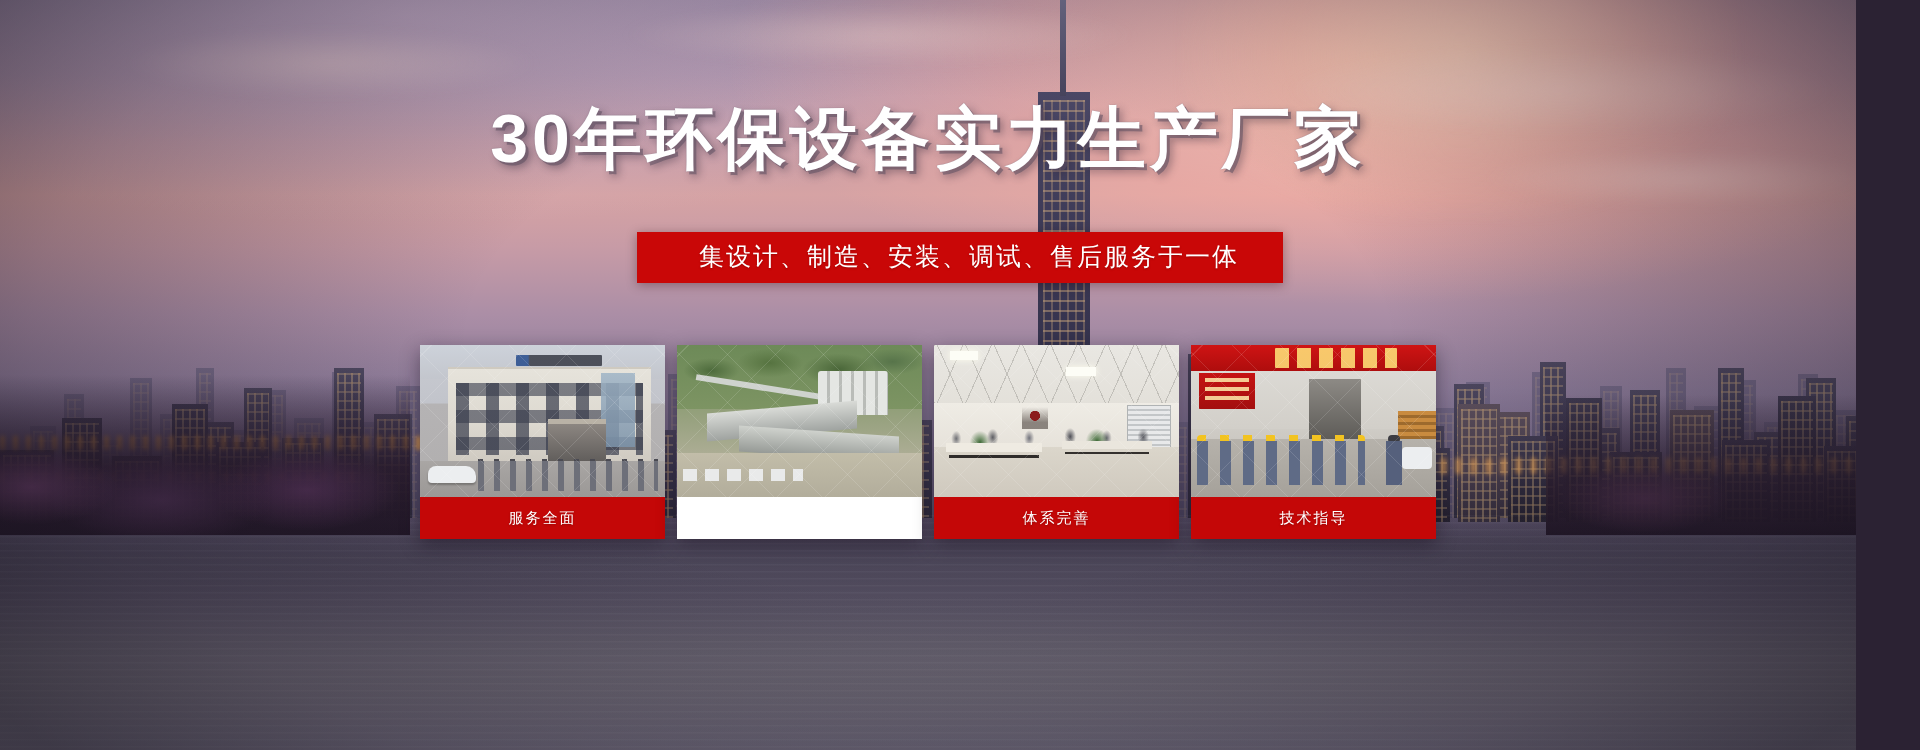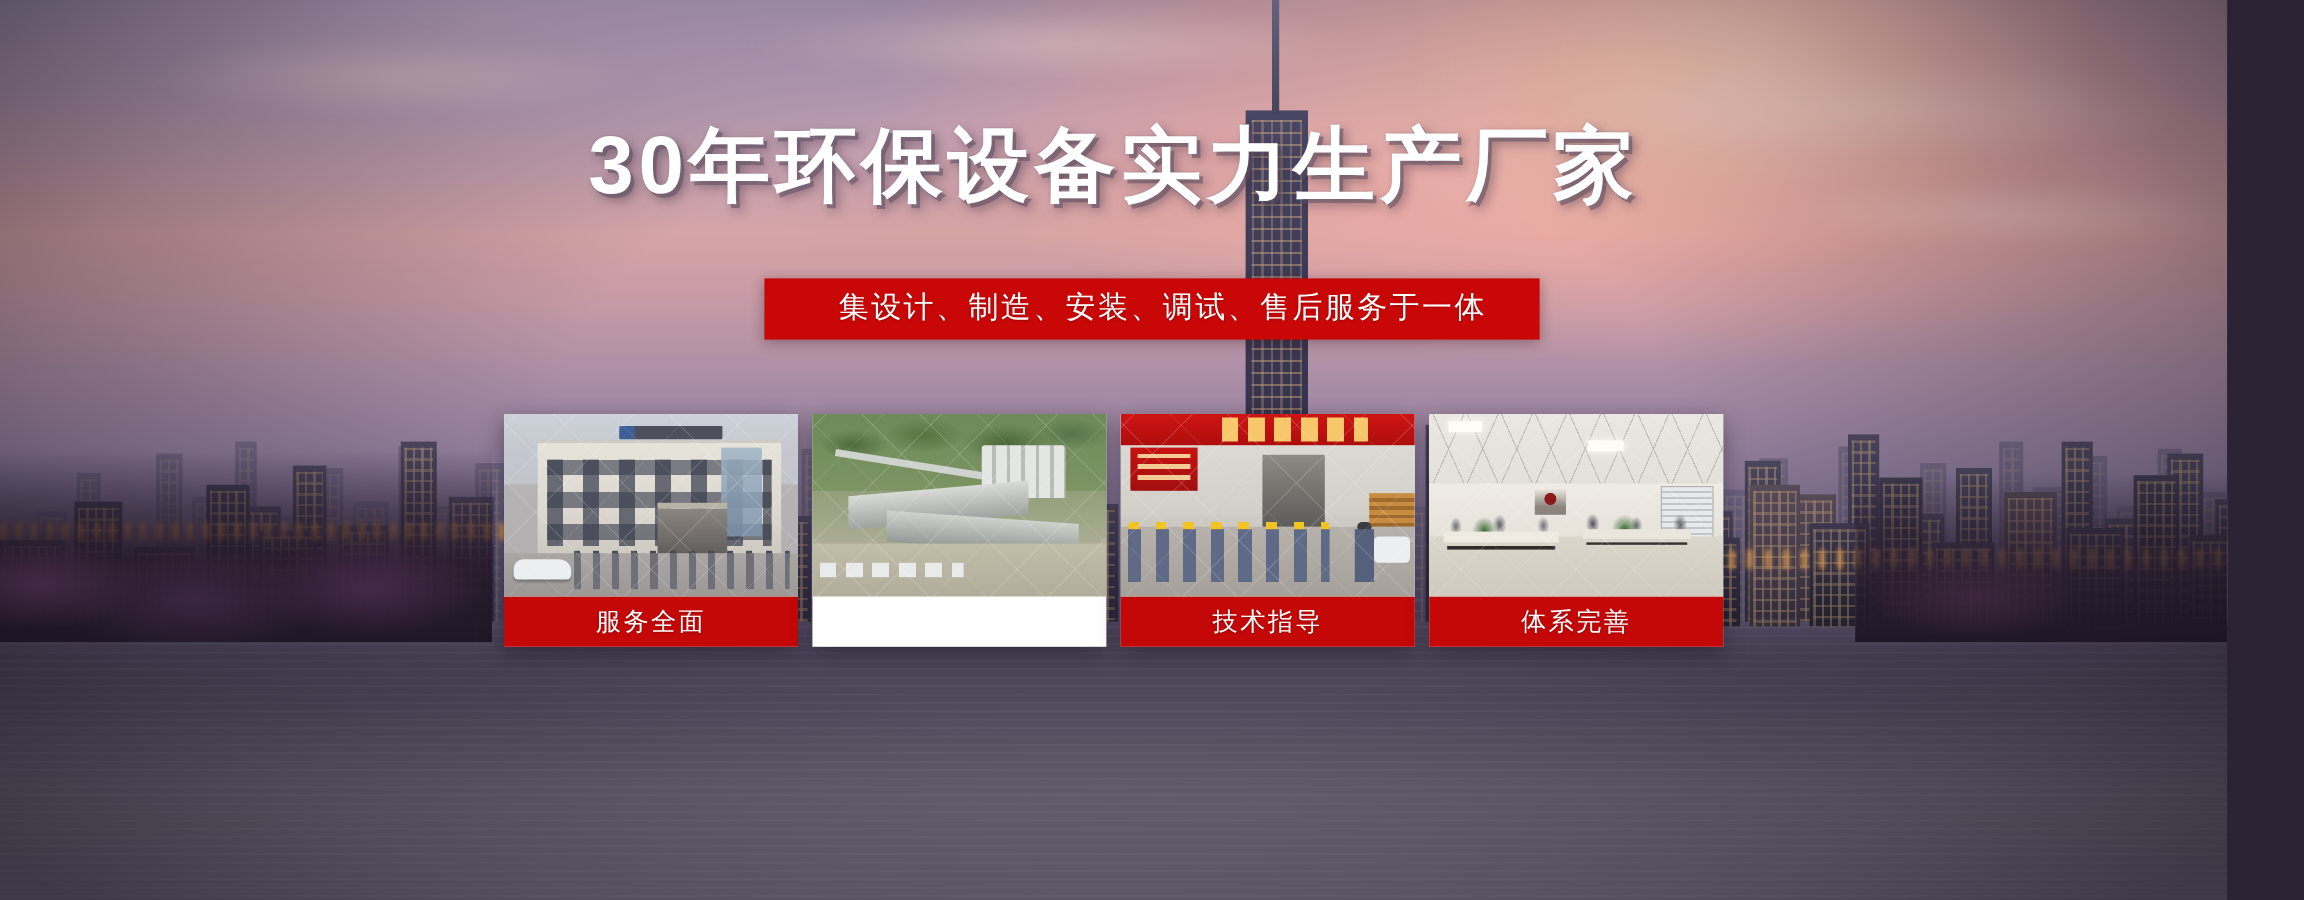--- a/index.html
+++ b/index.html
@@ -217,21 +217,21 @@
       repeating-linear-gradient(45deg, rgba(255,255,255,.13) 0px, rgba(255,255,255,.13) 1px, rgba(255,255,255,0) 1px, rgba(255,255,255,0) 34px),
       repeating-linear-gradient(-45deg, rgba(255,255,255,.13) 0px, rgba(255,255,255,.13) 1px, rgba(255,255,255,0) 1px, rgba(255,255,255,0) 34px);
     pointer-events:none;
   }
   .card-label {
     height:42px;
     background:#c40707;
     display:flex; align-items:center; justify-content:center;
   }
   .card-label span {
-    font-size:21px; color:#ffffff; letter-spacing:2px;
+    font-size:15px; color:#ffffff; letter-spacing:2px;
     text-shadow:0 1px 2px rgba(90,0,0,.45);
   }
 
   
   .p1 { background:linear-gradient(180deg,#c9ccd2 0%,#c2c4cb 38%,#b5b3b4 39%,#b0aeae 100%); }
   .p1-sky { position:absolute; left:0; right:0; top:0; height:34px; background:linear-gradient(180deg,#cdd2da 0%,#c3c6cd 100%); }
   .p1-bldg {
     position:absolute; left:28px; right:14px; top:22px; height:100px;
     background:linear-gradient(180deg,#e6e3db 0%,#ddd9d0 55%,#cdc8bf 100%);
     border-top:2px solid #cfcac0;
@@ -531,56 +531,56 @@
           <div class="p2-silos"></div>
           <div class="p2-shed"></div>
           <div class="p2-shed2"></div>
           <div class="p2-yard"></div>
           <div class="p2-trucks"></div>
           <div class="wm"></div>
         </div>
       </div>
 
       <div class="card">
+        <div class="card-photo p3">
+          <div class="p3-ceiling"></div>
+          <div class="p3-light1"></div>
+          <div class="p3-light2"></div>
+          <div class="p3-wall"></div>
+          <div class="p3-decal"></div>
+          <div class="p3-window"></div>
+          <div class="p3-floor"></div>
+          <div class="p3-ppl"></div>
+          <div class="p3-plant1"></div>
+          <div class="p3-plant2"></div>
+          <div class="p3-desk1"></div>
+          <div class="p3-desk2"></div>
+          <div class="wm"></div>
+        </div>
+        <div class="card-label">
+          <span>体系完善</span>
+        </div>
+      </div>
+
+      <div class="card">
         <div class="card-photo p4">
           <div class="p4-wall"></div>
           <div class="p4-banner"></div>
           <div class="p4-banner-txt"></div>
           <div class="p4-side-banner"></div>
           <div class="p4-door"></div>
           <div class="p4-wood"></div>
           <div class="p4-floor"></div>
           <div class="p4-truck"></div>
           <div class="p4-helmets"></div>
           <div class="p4-workers"></div>
           <div class="p4-lead-h"></div>
           <div class="p4-lead"></div>
           <div class="wm"></div>
         </div>
         <div class="card-label">
           <span>技术指导</span>
         </div>
       </div>
 
-      <div class="card">
-        <div class="card-photo p3">
-          <div class="p3-ceiling"></div>
-          <div class="p3-light1"></div>
-          <div class="p3-light2"></div>
-          <div class="p3-wall"></div>
-          <div class="p3-decal"></div>
-          <div class="p3-window"></div>
-          <div class="p3-floor"></div>
-          <div class="p3-ppl"></div>
-          <div class="p3-plant1"></div>
-          <div class="p3-plant2"></div>
-          <div class="p3-desk1"></div>
-          <div class="p3-desk2"></div>
-          <div class="wm"></div>
-        </div>
-        <div class="card-label">
-          <span>体系完善</span>
-        </div>
-      </div>
-
     </div>
   </div>
 </div>
 
 </body></html>

